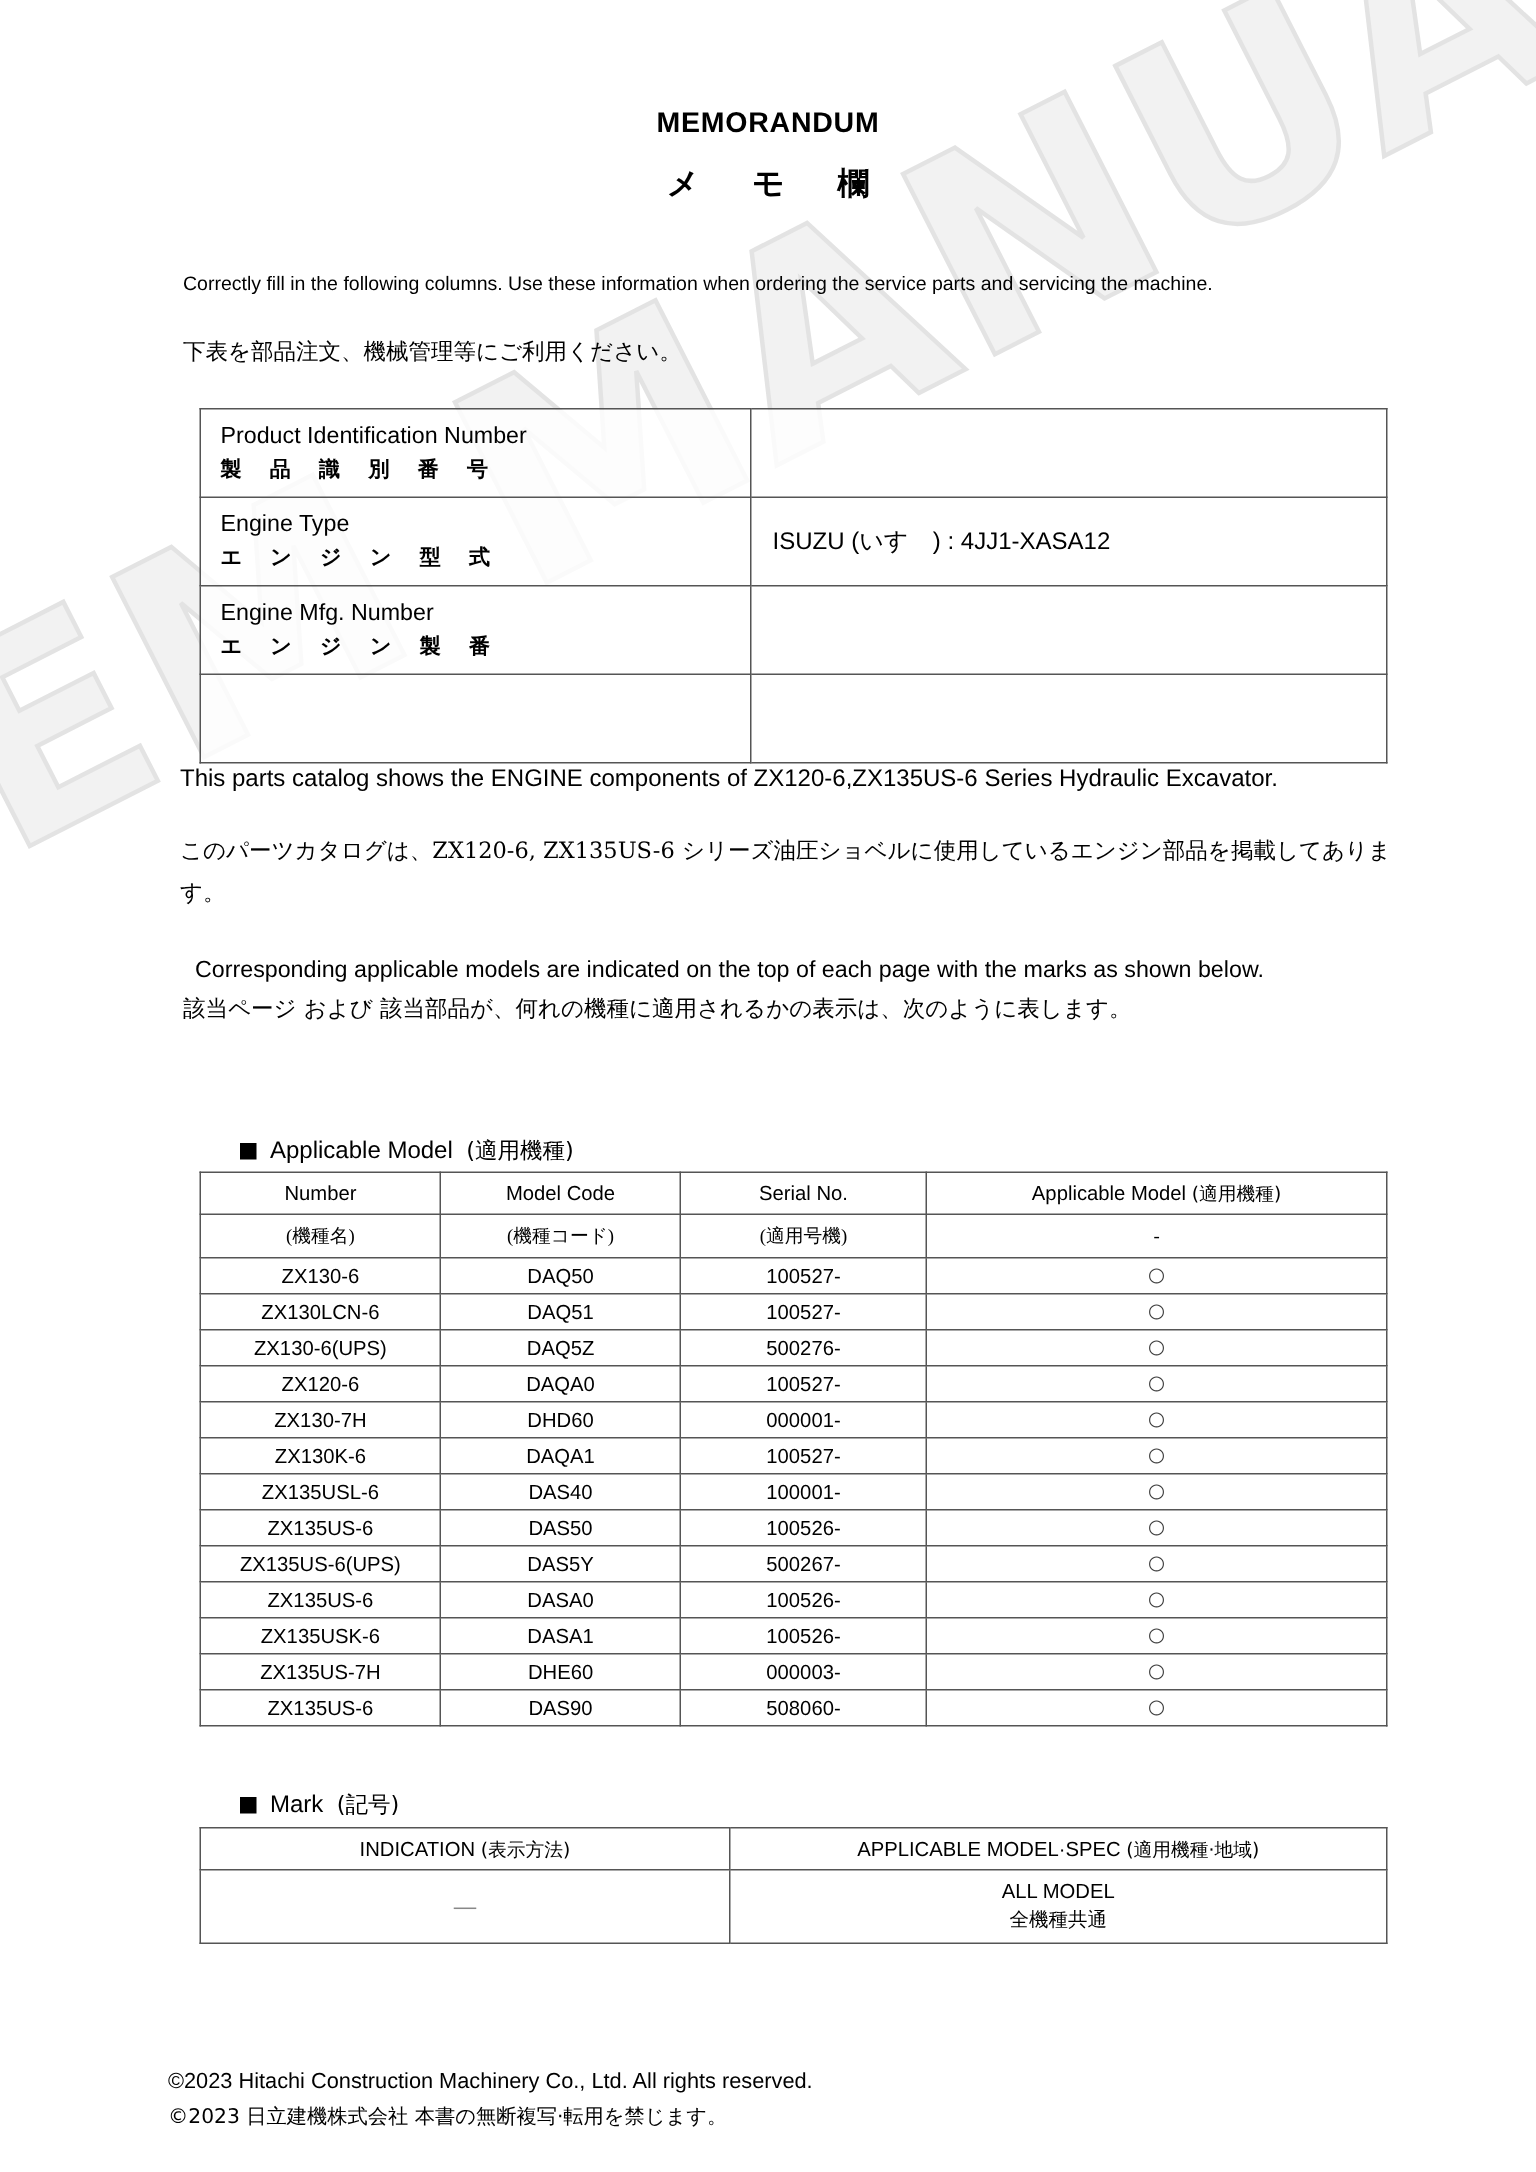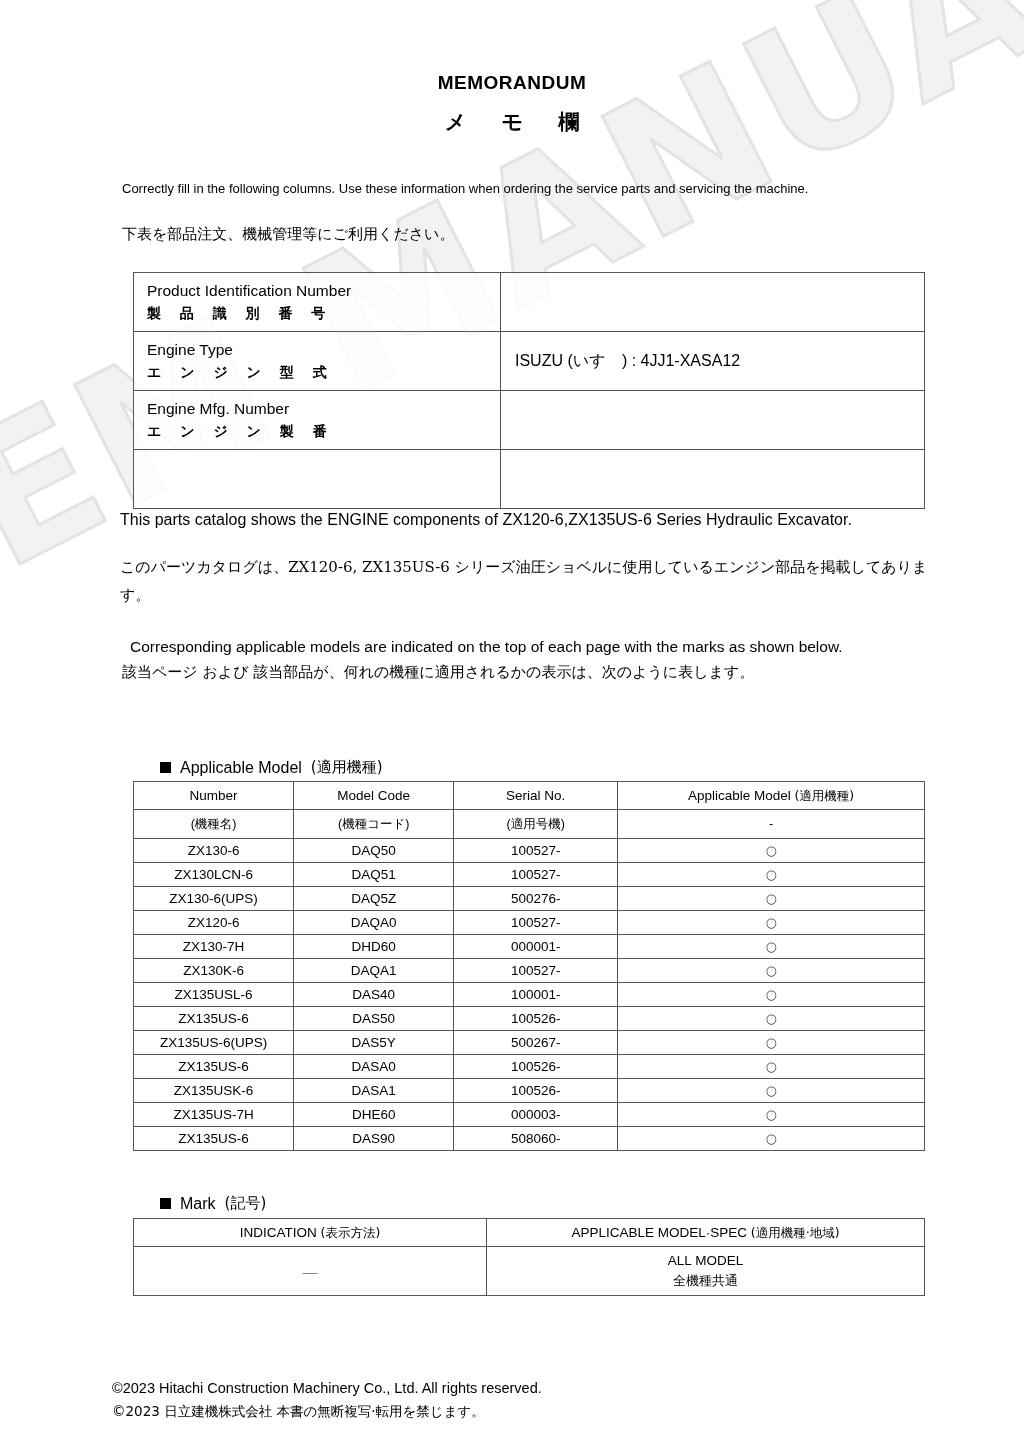--- a/index.html
+++ b/index.html
@@ -165,21 +165,21 @@
     text-align: center;
   }
   #model-table td {
     font-size: 13.5px;
     height: 23px;
     line-height: 23px;
   }
   #model-table .hdr-en { height: 27px; line-height: 27px; font-size: 13.5px; }
   #model-table .hdr-jp {
     height: 28px; line-height: 28px;
-    font-family: Liberation Sans, sans-serif; font-size: 12.5px;
+    font-family: Liberation Serif, serif; font-size: 12.5px;
   }
   #model-table .col-model { width: 160px; }
   #model-table .col-code  { width: 160px; }
   #model-table .col-serial{ width: 164px; }
   #model-table .col-app   { width: 308px; }
   #model-table .hdr-app {
     font-size: 13.5px;
     height: 27px;
     line-height: 27px;
   }

